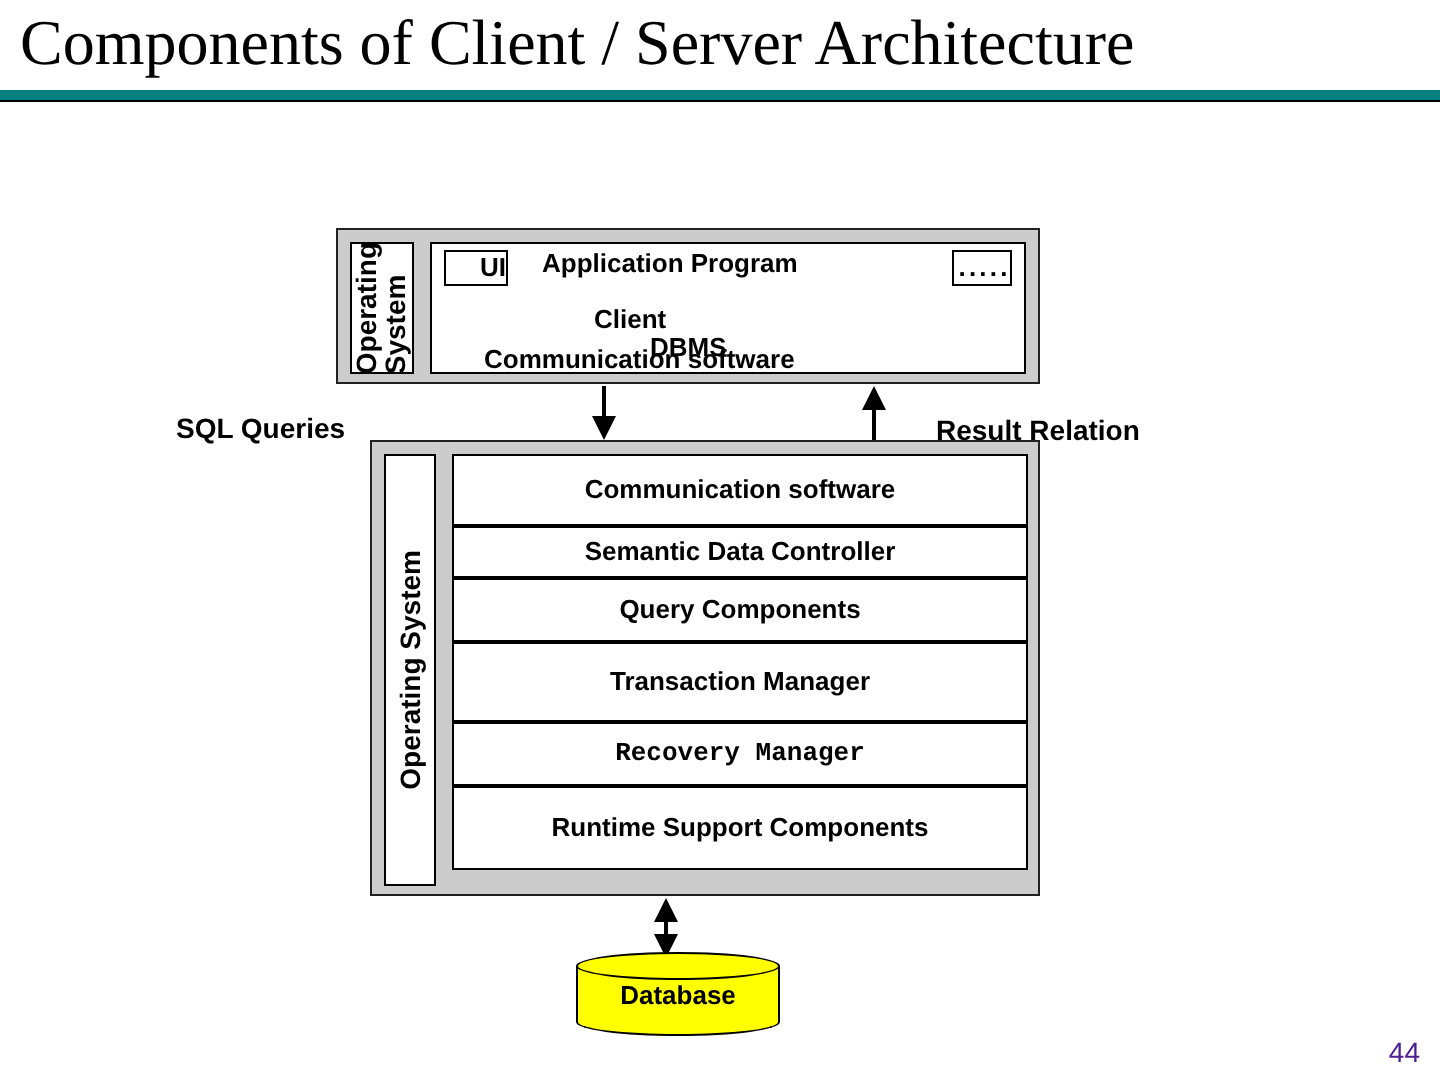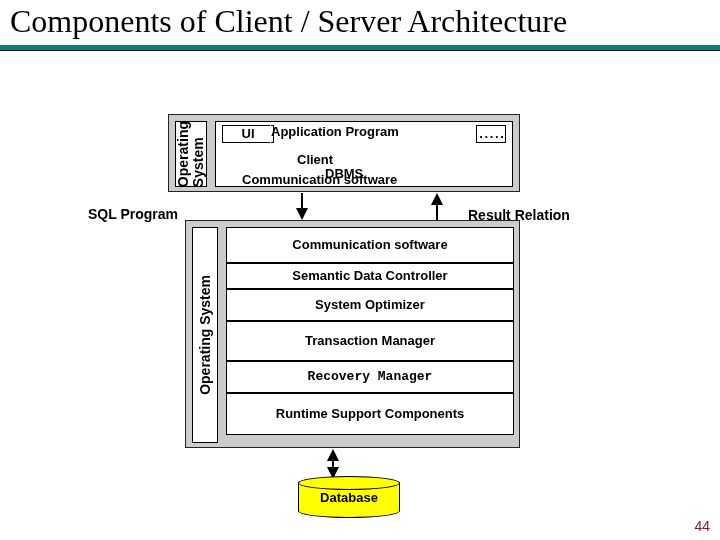--- a/index.html
+++ b/index.html
@@ -6,21 +6,21 @@
   body { width: 720px; height: 540px; font-family: "Times New Roman", serif; background: #fff; position: relative; }
   .title { font-size: 32px; font-weight: normal; padding: 4px 10px 2px 10px; line-height: 1.1; }
   .title-underline { height: 5px; background: #008080; margin: 4px 0 0 0; }
   .title-underline2 { height: 1px; background: #000; }
 
   
   .client-frame { position: absolute; left: 168px; top: 114px; width: 352px; height: 78px; border: 1px solid #222; background: #ccc; }
   .os1 { position: absolute; left: 6px; top: 6px; width: 32px; height: 66px; background: #fff; border: 1px solid #000; display: flex; align-items: center; justify-content: center; }
   .vtext { writing-mode: vertical-rl; transform: rotate(180deg); font-family: Arial, sans-serif; font-weight: bold; font-size: 14px; line-height: 1.05; }
   .client-right { position: absolute; left: 46px; top: 6px; width: 298px; height: 66px; background: #fff; border: 1px solid #000; }
-  .ui-box { position: absolute; left: 6px; top: 3px; width: 52px; height: 18px; border: 1px solid #000; font: bold 13px Arial; text-align: center; }
+  .ui-box { position: absolute; left: 6px; top: 3px; width: 32px; height: 18px; border: 1px solid #000; font: bold 13px Arial; text-align: right; }
   .app-box { position: absolute; left: 54px; top: 0px; width: 130px; height: 33px; border: 1px solid #fff; font: bold 13px Arial; text-align: left; line-height: 1.1; padding-top: 2px; }
   .dots-box { position: absolute; right: 6px; top: 3px; width: 30px; height: 18px; border: 1px solid #000; font: bold 13px Arial; text-align: center; letter-spacing: -1px; }
   .client-line1 { position: absolute; left: 81px; top: 30px; font: bold 13px Arial; }
   .dbms-line { position: absolute; left: 65px; top: 44px; font: bold 13px Arial; margin-left: 44px; }
   .comm-line { position: absolute; left: 26px; top: 50px; font: bold 13px Arial; }
 
   
   .sql-label { position: absolute; left: 88px; top: 206px; font: bold 14px Arial; }
   .result-label { position: absolute; left: 468px; top: 208px; font: bold 14px Arial; text-align: left; line-height: 1.1; }
 
@@ -32,27 +32,27 @@
 
   
   .server-frame { position: absolute; left: 185px; top: 220px; width: 335px; height: 228px; border: 1px solid #222; background: #ccc; }
   .os2 { position: absolute; left: 6px; top: 6px; width: 26px; height: 216px; background: #fff; border: 1px solid #000; display: flex; align-items: center; justify-content: center; }
   .server-stack { position: absolute; left: 40px; top: 6px; width: 288px; height: 216px; }
   .sbox { border: 1px solid #000; background: #fff; font: bold 13px Arial; text-align: center; display: flex; align-items: center; justify-content: center; line-height: 1.15; }
   .sbox.h32 { height: 32px; }
   .sbox.h42 { height: 42px; }
 
   
-  .db { position: absolute; left: 298px; top: 476px; width: 120px; height: 42px; }
+  .db { position: absolute; left: 288px; top: 476px; width: 120px; height: 42px; }
   .db .body { position: absolute; left: 0; top: 7px; width: 102px; height: 28px; background: #ff0; border-left: 1.5px solid #000; border-right: 1.5px solid #000; }
   .db .top { position: absolute; left: 0; top: 0; width: 102px; height: 14px; background: #ff0; border: 1.5px solid #000; border-radius: 50%; }
   .db .bot { position: absolute; left: 0; bottom: 0; width: 102px; height: 14px; background: #ff0; border: 1.5px solid #000; border-radius: 50%; border-top: none; }
   .db .label { position: absolute; left: 0; top: 14px; width: 102px; text-align: center; font: bold 13px Arial; }
 
-  .slide-num { position: absolute; right: 10px; bottom: 6px; font: 14px Arial; color: #7f1d1d; text-align: right; }
+  .slide-num { position: absolute; right: 10px; bottom: 6px; font: 14px Arial; color: #4c1d95; text-align: right; }
 </style>
 </head>
 <body>
 
 <div class="title">Components of Client / Server Architecture</div>
 <div class="title-underline"></div>
 <div class="title-underline2"></div>
 
 <div class="client-frame">
   <div class="os1">
@@ -71,36 +71,36 @@
 
 <div class="arrow" style="left:295px; top:193px; width:14px; height:27px;">
   <div class="shaft" style="left:6px; top:0; height:18px;"></div>
   <div class="head-down" style="left:1px; top:15px;"></div>
 </div>
 <div class="arrow" style="left:430px; top:193px; width:14px; height:27px;">
   <div class="shaft" style="left:6px; top:9px; height:18px;"></div>
   <div class="head-up" style="left:1px; top:0;"></div>
 </div>
 
-<div class="sql-label">SQL Program</div>
+<div class="sql-label">SQL Queries</div>
 <div class="result-label">Result Relation</div>
 
 <div class="server-frame">
   <div class="os2">
     <div class="vtext" style="font-size:14px;">Operating System</div>
   </div>
   <div class="server-stack">
     <div class="sbox" style="height:36px; position:relative;">
       <span>Communication software</span>
     </div>
     <div class="sbox" style="height:26px;">
       <span>Semantic Data Controller</span>
     </div>
     <div class="sbox h32">
-      <span>System Optimizer</span>
+      <span>Query Components</span>
     </div>
     <div class="sbox" style="height:40px;">
       <span>Transaction Manager</span>
     </div>
     <div class="sbox" style="height:32px;font-family:Liberation Mono, monospace;">
       <span>Recovery Manager</span>
     </div>
     <div class="sbox h42">
       <span>Runtime Support Components</span>
     </div>

